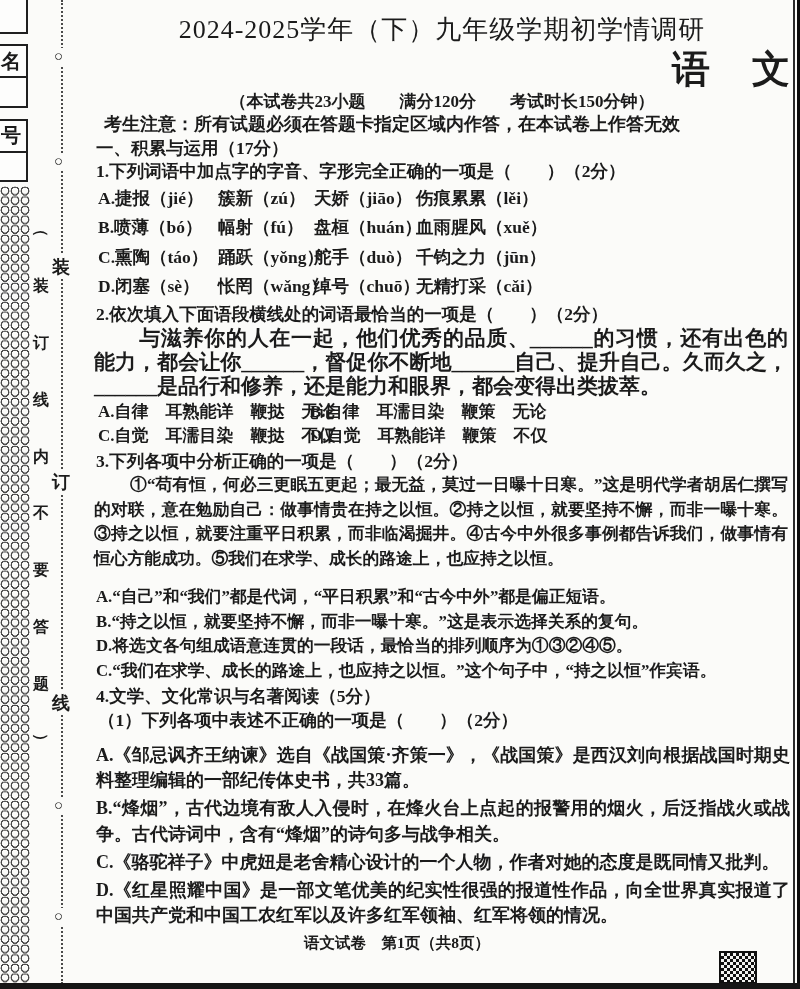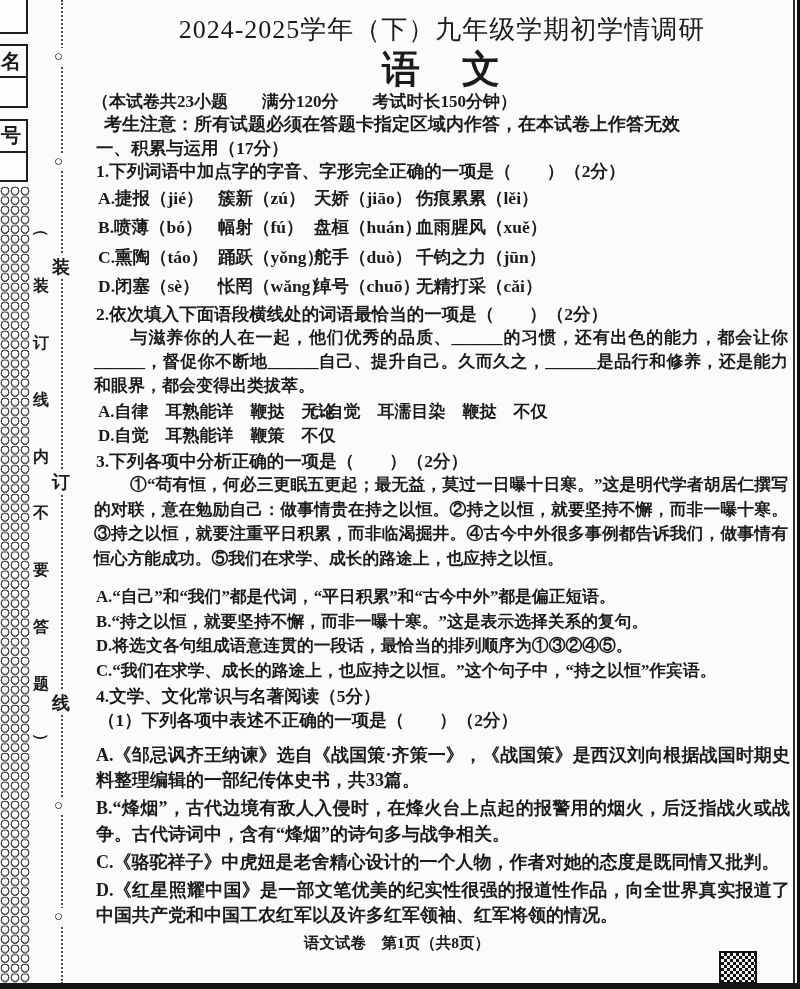--- a/index.html
+++ b/index.html
@@ -35,38 +35,38 @@
   
   #redge-line{position:absolute;right:5px;top:0;width:2px;height:984px;background:#2b2b2b}
   #redge-dark{position:absolute;right:0;top:0;width:3px;height:989px;background:#0c0c0c}
   #bbar{position:absolute;left:0;bottom:0;width:800px;height:6px;background:#161616}
 
   
   #main{position:absolute;left:92px;top:0;width:700px;height:985px}
   #main > *{position:absolute}
 
   .title{top:12px;left:0;width:100%;text-align:center;font-size:26px;font-weight:400;letter-spacing:1px}
-  .subject{top:44px;left:0;width:100%;text-align:center;font-size:38px;font-weight:700;letter-spacing:2px}
-  .meta{top:90px;left:0;width:100%;text-align:left;font-size:17px;font-weight:700}
+  .subject{top:44px;left:0;width:100%;text-align:right;font-size:38px;font-weight:700;letter-spacing:2px}
+  .meta{top:90px;left:0;width:100%;text-align:center;font-size:17px;font-weight:700}
   .notice{top:112px;left:12px;font-size:18px;font-weight:700}
   .sec{top:136px;left:4px;font-size:17.5px;font-weight:700}
 
   .stem{font-size:17.5px;font-weight:700;left:4px;white-space:nowrap}
   #q1-stem{top:159px}
   #q2-stem{top:302px}
   #q3-stem{top:449px}
   #q4-stem{top:684px}
   #q4-sub{top:708px;left:6px}
 
   #q1-grid{top:183px;left:6px;width:690px;display:grid;
     grid-template-columns:120px 96px 102px auto;grid-auto-rows:29.5px;
     align-items:center;font-size:17.5px;font-weight:700}
   #q1-grid span{white-space:nowrap}
 
-  .para{left:2px;width:694px;font-size:17px;font-weight:700;text-align:justify;text-indent:2.15em}
+  .para{left:2px;width:694px;font-size:21px;font-weight:700;text-align:justify;text-indent:2.15em}
   #q2-para{top:326px;line-height:24px}
   #q3-para{top:473px;line-height:24.5px;font-size:16.8px}
 
   #q2-grid{top:400px;left:6px;display:grid;grid-template-columns:212px auto;grid-auto-rows:23.5px;
     font-size:17px;font-weight:700}
   #q2-grid span{white-space:nowrap}
 
   #q3-opts{top:585px;left:4px;width:696px;font-size:16.8px;font-weight:700;line-height:24.6px}
   #q3-opts p{white-space:nowrap}
 
@@ -139,20 +139,21 @@
     <span>D.闭塞（sè）</span>
     <span>怅罔（wǎng）</span>
     <span>绰号（chuō）</span>
     <span>无精打采（cǎi）</span>
   </div>
 
   <div class="stem" id="q2-stem">2.依次填入下面语段横线处的词语最恰当的一项是（　　）（2分）</div>
   <div class="para" id="q2-para">与滋养你的人在一起，他们优秀的品质、______的习惯，还有出色的能力，都会让你______，督促你不断地______自己、提升自己。久而久之，______是品行和修养，还是能力和眼界，都会变得出类拔萃。</div>
   <div id="q2-grid">
     <span>A.自律　耳熟能详　鞭挞　无论</span>
+    <span>B.自律　耳濡目染　鞭策　无论</span>
     <span>C.自觉　耳濡目染　鞭挞　不仅</span>
     <span>D.自觉　耳熟能详　鞭策　不仅</span>
   </div>
 
   <div class="stem" id="q3-stem">3.下列各项中分析正确的一项是（　　）（2分）</div>
   <div class="para" id="q3-para">①“苟有恒，何必三更眠五更起；最无益，莫过一日曝十日寒。”这是明代学者胡居仁撰写的对联，意在勉励自己：做事情贵在持之以恒。②持之以恒，就要坚持不懈，而非一曝十寒。③持之以恒，就要注重平日积累，而非临渴掘井。④古今中外很多事例都告诉我们，做事情有恒心方能成功。⑤我们在求学、成长的路途上，也应持之以恒。</div>
   <div id="q3-opts">
     <p>A.“自己”和“我们”都是代词，“平日积累”和“古今中外”都是偏正短语。</p>
     <p>B.“持之以恒，就要坚持不懈，而非一曝十寒。”这是表示选择关系的复句。</p>
     <p>D.将选文各句组成语意连贯的一段话，最恰当的排列顺序为①③②④⑤。</p>

